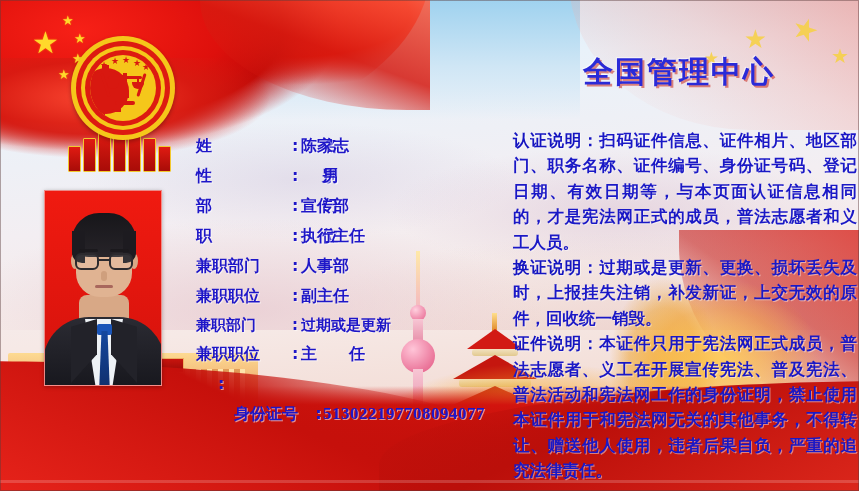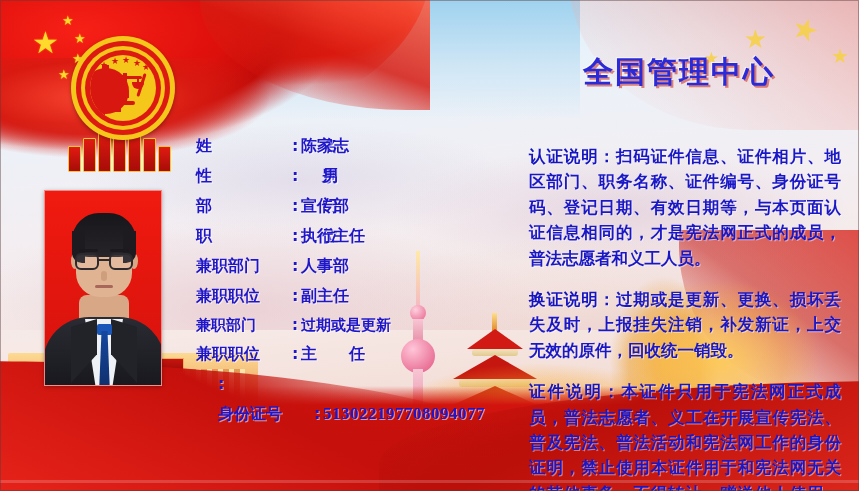--- a/index.html
+++ b/index.html
@@ -187,21 +187,21 @@
   .rtitle{position:absolute;left:514px;top:52px;width:330px;text-align:center;}
   .rtitle .main{font-size:30px;font-weight:bold;color:#2a2ad8;letter-spacing:2px;
     text-shadow:2px 2px 0 rgba(200,40,30,.55),-1px -1px 0 rgba(255,255,255,.6);
     font-family:"DejaVu Sans","Liberation Sans",sans-serif;}
   .rtitle .sub{font-size:19px;font-weight:bold;color:#c4161c;margin-top:2px;letter-spacing:1px;
     text-shadow:1px 1px 0 rgba(255,255,255,.65);font-family:"DejaVu Sans","Liberation Sans",sans-serif;}
 
   .rbody{position:absolute;left:513px;top:128px;width:344px;}
   .para{font-size:16.5px;line-height:25.4px;color:#1a18c6;font-weight:bold;text-align:justify;
     text-shadow:1px 1px 0 rgba(255,255,255,.45);font-family:"DejaVu Sans","Liberation Sans",sans-serif;
-    margin:16px;}
+    margin:0;}
   .para b.hd{color:#1414c0;}
 
   .border-frame{position:absolute;inset:0;border:1px solid rgba(90,60,60,.45);pointer-events:none;}
 </style>
 </head>
 <body>
 
 <div id="card">
 
   <div class="bg-layer sky-blue"></div>
@@ -367,21 +367,21 @@
       <span class="fval">过期或是更新</span>
     </div>
     <div class="frow">
       <span class="flabel">兼职职位</span>
       <span class="fcolon">:</span>
       <span class="fval">主　　任</span>
     </div>
     <div class="frow" style="padding-left:22px;">
       <span class="fcolon">:</span>
     </div>
-    <div class="frow" style="padding-left:22px;">
+    <div class="frow" style="padding-left:22px;text-align:center;">
       <span class="flabel">身份证号</span>
       <span class="fcolon">:</span>
       <span class="fval num">513022197708094077</span>
     </div>
   </div>
 
 
   <div class="rtitle">
     <div class="main">全国管理中心</div>
   </div>

